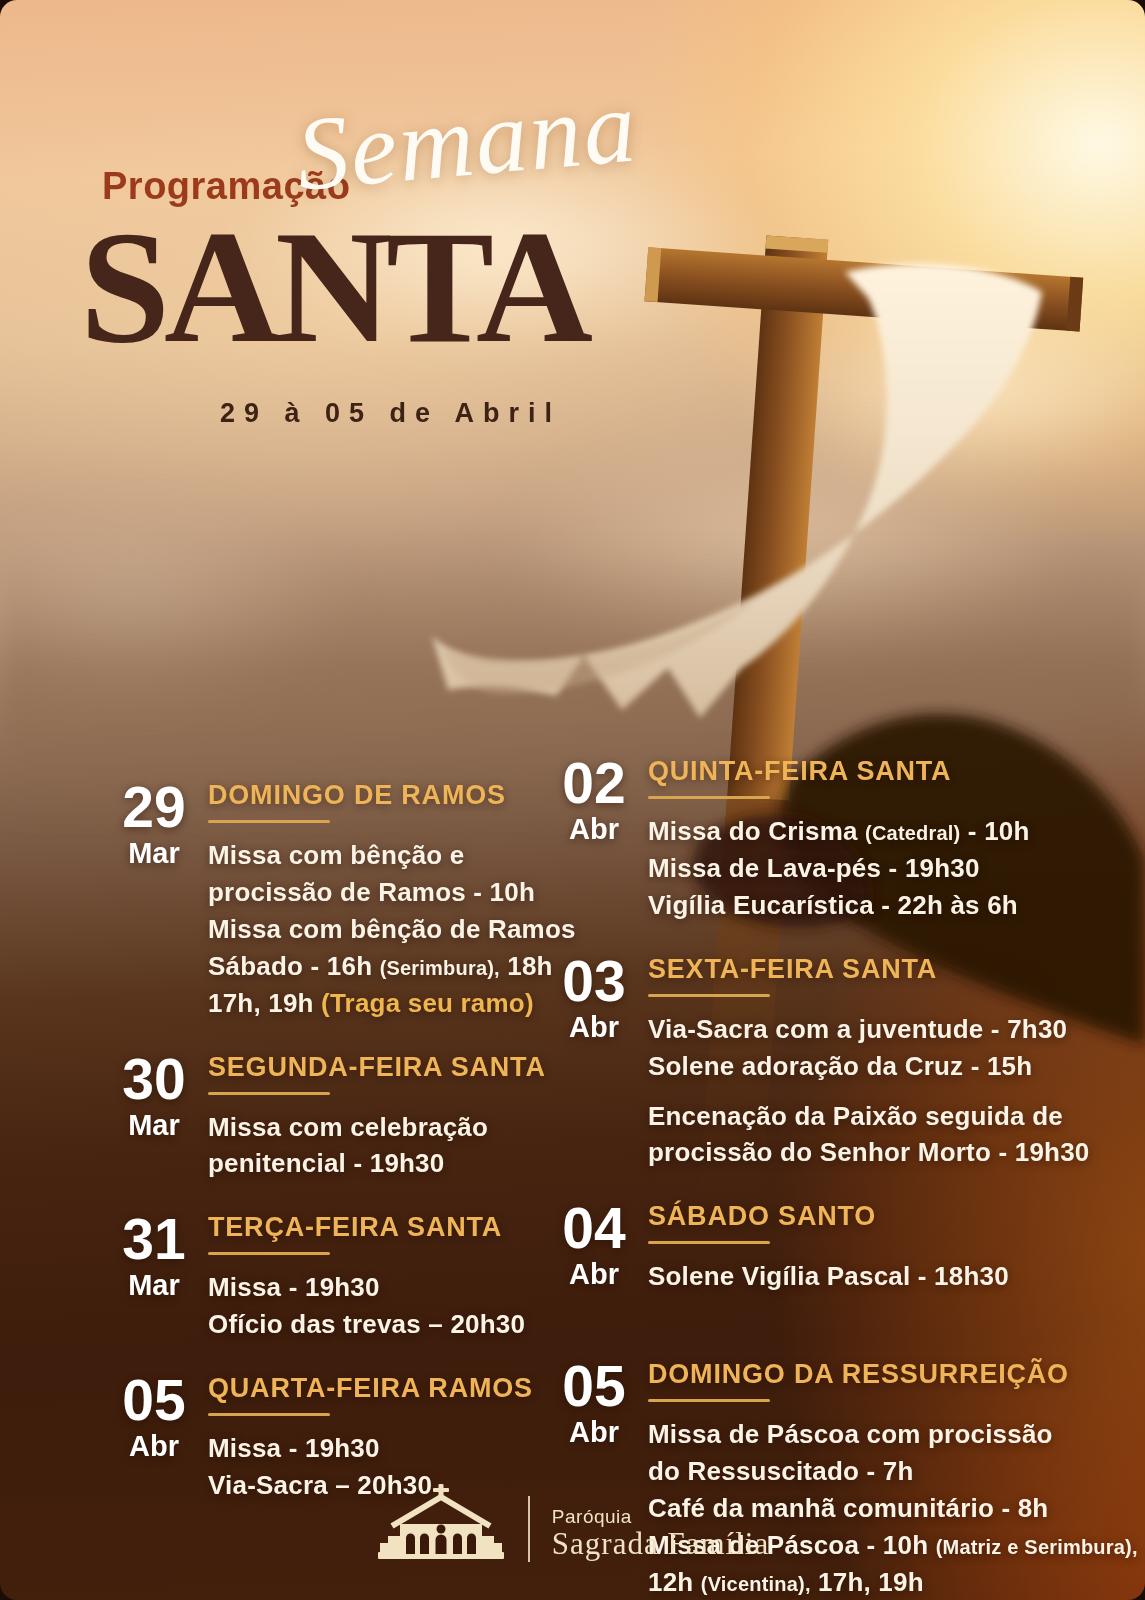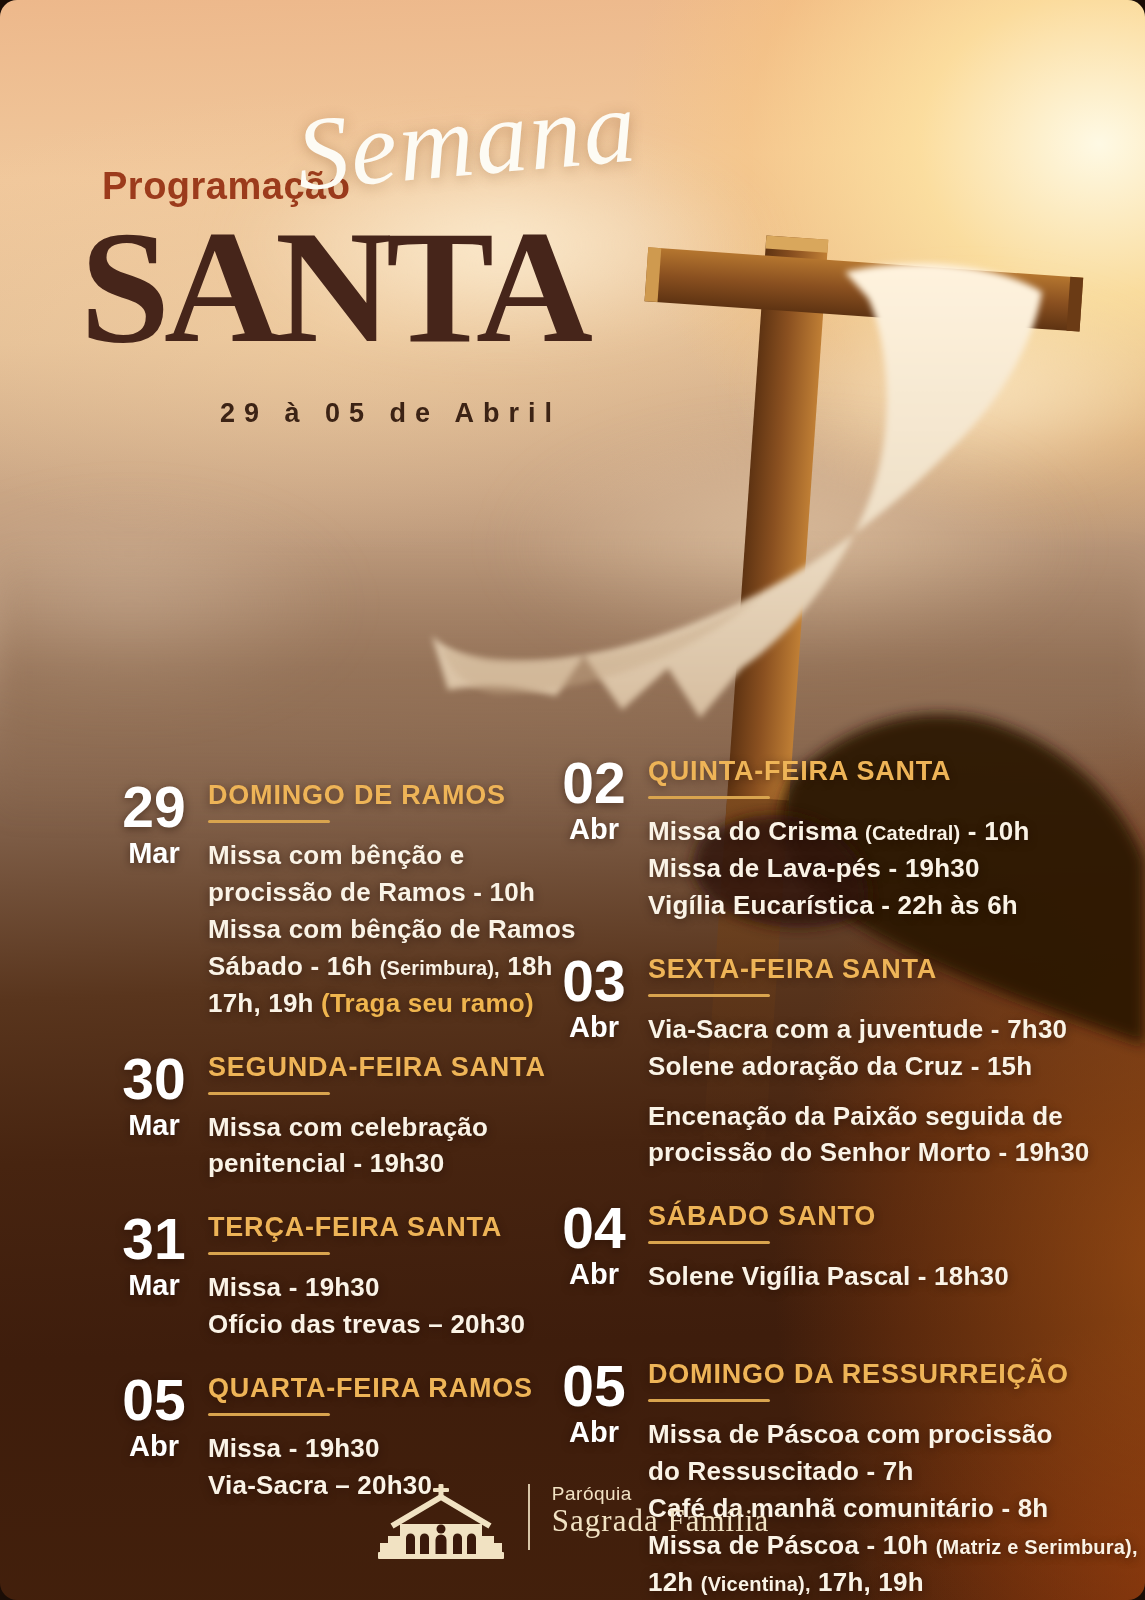--- a/index.html
+++ b/index.html
@@ -49,21 +49,21 @@
   .content{min-width:0;}
   .event-title{font-size:27px;font-weight:700;color:#eeb457;letter-spacing:.8px;white-space:nowrap;
     text-shadow:0 2px 8px rgba(30,10,0,.45);}
   .underline{width:122px;height:3px;background:#d9a44e;margin:9px 0 14px 0;border-radius:2px;}
   .line{font-size:26px;font-weight:700;color:#faf3e6;line-height:1.42;white-space:nowrap;
     text-shadow:0 2px 8px rgba(30,10,0,.5);letter-spacing:.2px;}
   .line.gap{margin-top:13px;}
   .seg-sm{font-size:20px;}
   .seg-g{color:#efb54e;}
 
-  .footer{position:absolute;left:0;right:0;top:1484px;display:flex;justify-content:center;align-items:flex-start;z-index:4;}
+  .footer{position:absolute;left:0;right:0;top:1484px;display:flex;justify-content:center;align-items:flex-end;z-index:4;}
   .church{flex:none;}
   .footer-divider{width:2px;height:66px;background:rgba(242,227,196,.85);margin:0 22px;}
   .footer-text{color:#f2e3c4;}
   .org-type{font-size:19px;letter-spacing:.5px;line-height:1;}
   .org-name{font-family:"Liberation Serif",serif;font-size:31px;letter-spacing:1px;line-height:1.15;}
 </style>
 </head>
 <body>
 
 <div class="poster">

